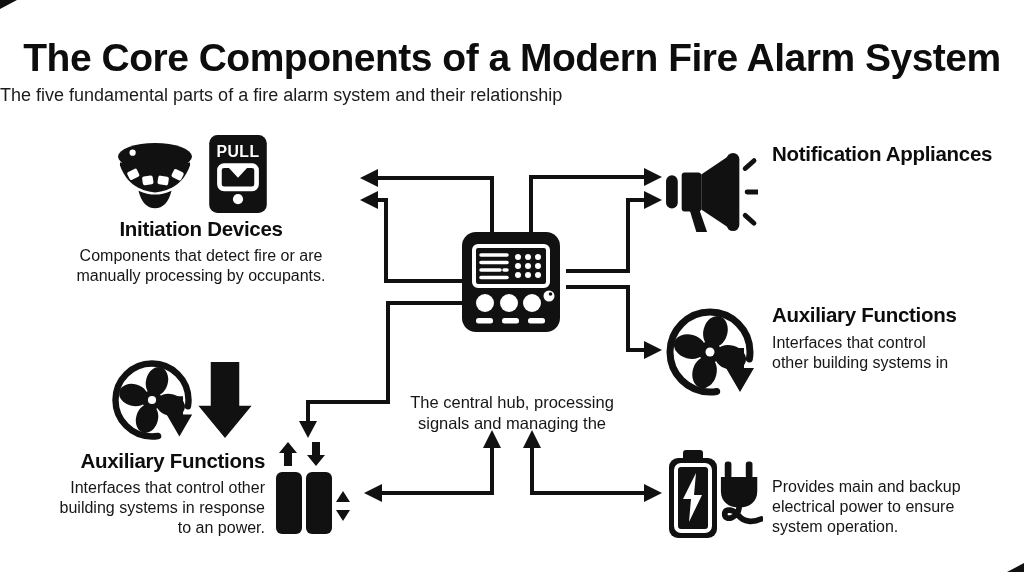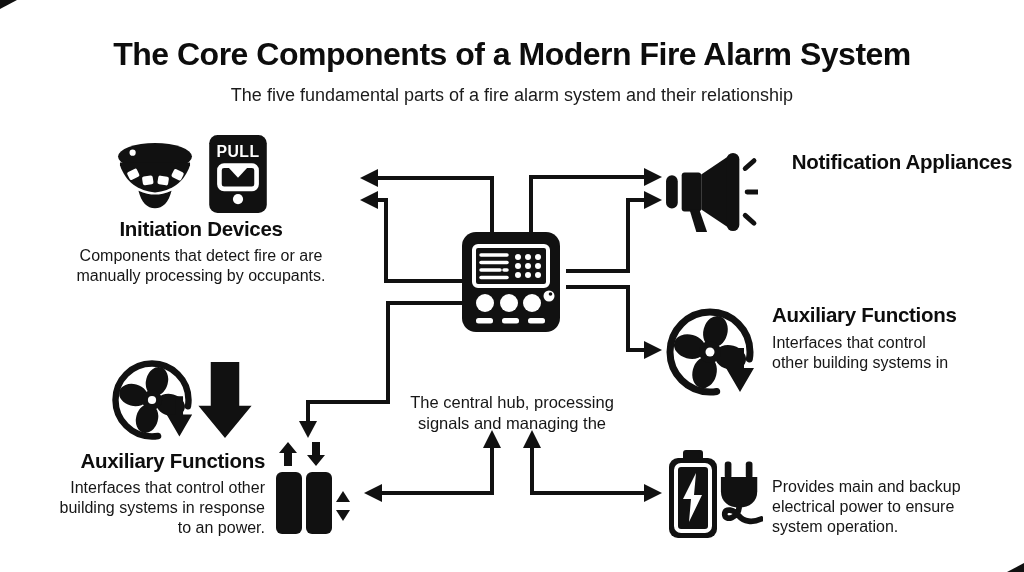--- a/index.html
+++ b/index.html
@@ -5,24 +5,24 @@
   * { margin:0; padding:0; box-sizing:border-box; }
   html,body { background:#fff; }
   body { font-family:"Liberation Sans", sans-serif; color:#111; }
   .stage {
     position:relative; width:1024px; height:572px;
     background:#ffffff; overflow:hidden;
   }
   .abs { position:absolute; }
   .title {
     top:36px; left:0; width:1024px; text-align:center;
-    font-size:32px; font-weight:700; letter-spacing:-0.5px; color:#0d0d0d;
+    font-size:39px; font-weight:700; letter-spacing:-0.5px; color:#0d0d0d;
   }
   .subtitle {
-    top:85px; left:0; width:1024px; text-align:center;
+    top:85px; left:0; width:1024px; 
     font-size:18px; font-weight:400; color:#1b1b1b;
   }
   .heading { font-size:20.5px; font-weight:700; letter-spacing:-0.3px; color:#0d0d0d; }
   .body-text { font-size:16px; line-height:20px; color:#161616; }
   .center { text-align:center; }
   .right { text-align:right; }
   .facp-heading { font-size:22px; font-weight:700; line-height:26px; letter-spacing:-0.3px; }
   .facp-body { font-size:16.5px; line-height:21px; color:#161616; }
   .corner-tl { top:0; left:0; width:0; height:0;
     border-top:9px solid #111; border-right:17px solid transparent; }
@@ -136,21 +136,21 @@
     <polygon points="38,27 68,7 68,83 38,63" fill="#111"></polygon>
     <rect x="64" y="5" width="13" height="80" rx="6.5" fill="#111"></rect>
     <polygon points="26,63 33,86 44,86 36,63" fill="#111"></polygon>
     <g stroke="#111" stroke-width="5" stroke-linecap="round">
       <line x1="83" y1="21" x2="92" y2="13"></line>
       <line x1="85" y1="45" x2="96" y2="45"></line>
       <line x1="83" y1="69" x2="92" y2="77"></line>
     </g>
   </svg>
 
-  <div class="abs heading" style="left:772px; top:150px; width:240px;text-align:right;">Notification Appliances</div>
+  <div class="abs heading" style="left:772px; top:142px; width:240px;">Notification Appliances</div>
 
   <svg class="abs" style="left:664px; top:306px;" width="92" height="92" viewBox="0 0 92 92">
     <circle cx="46" cy="46" r="40" fill="none" stroke="#111" stroke-width="7" stroke-linecap="round" stroke-dasharray="7 49 196"></circle>
     <g fill="#111">
       <ellipse cx="46" cy="25" rx="12" ry="16" transform="rotate(15 46 46)"></ellipse>
       <ellipse cx="46" cy="25" rx="12" ry="16" transform="rotate(105 46 46)"></ellipse>
       <ellipse cx="46" cy="25" rx="12" ry="16" transform="rotate(195 46 46)"></ellipse>
       <ellipse cx="46" cy="25" rx="12" ry="16" transform="rotate(285 46 46)"></ellipse>
       <circle cx="46" cy="46" r="11"></circle>
     </g>

